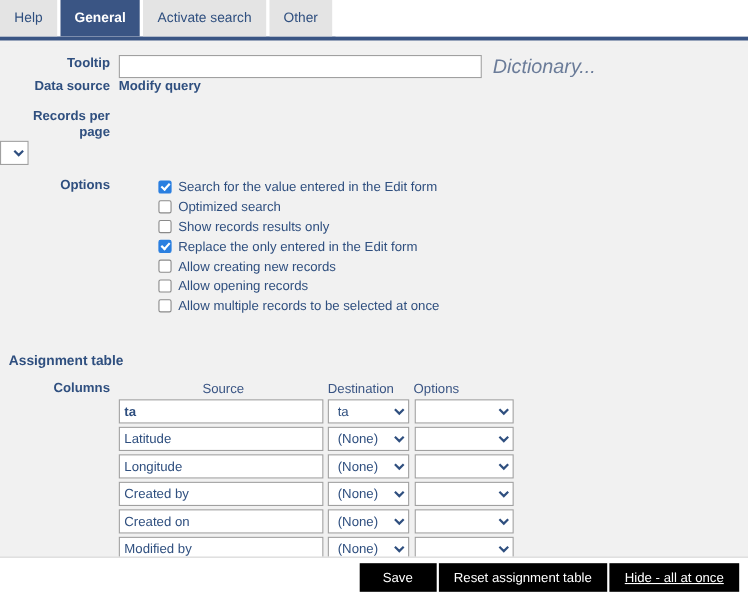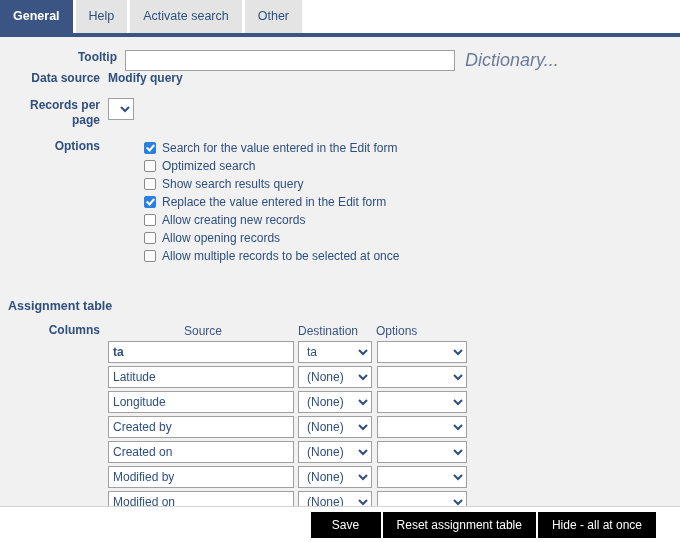--- a/index.html
+++ b/index.html
@@ -228,62 +228,62 @@
     color: #ffffff;
     border: none;
     font-family: "Liberation Sans", sans-serif;
     font-size: 12px;
     height: 26px;
     padding: 0 14px;
     margin-right: 2px;
     cursor: pointer;
     line-height: 26px;
   }
-  .btn:last-child { margin-right: 24px; }
+  .btn:last-child { margin-right: 8px; text-decoration: underline; }
   .btn-save { min-width: 70px; }
 </style>
 </head>
 <body>
 
 <div class="tabbar">
+  <div class="tab">
+    <span>Help</span>
+  </div>
   <div class="tab active">
     <span>General</span>
-  </div>
-  <div class="tab">
-    <span>Help</span>
   </div>
   <div class="tab">
     <span>Activate search</span>
   </div>
   <div class="tab">
     <span>Other</span>
   </div>
   <div class="tabbar-filler"></div>
 </div>
 <div class="tab-rule"></div>
 <div class="below-rule"></div>
 
 <div class="form">
 
-  <div class="frow" style="margin-top:8px;padding-left:17px;">
+  <div class="frow" style="margin-top:8px;">
     <div class="flabel">Tooltip</div>
     <div class="fctrl">
       <input class="textbox tooltip-box" type="text" value="" style="">
       <span class="dictionary-link">Dictionary...</span>
     </div>
   </div>
 
   <div class="frow" style="">
     <div class="flabel">Data source</div>
     <div class="fctrl">
       <span class="linktext">Modify query</span>
     </div>
   </div>
 
-  <div class="frow" style="margin-top:12px;">
+  <div class="frow" style="margin-top:12px;flex-direction:column;">
     <div class="flabel">Records per page</div>
     <div class="fctrl">
       <select class="sel rpp">
         <option>20</option>
       </select>
     </div>
   </div>
 
   <div class="frow" style="margin-top:11px;">
     <div class="flabel">Options</div>
@@ -292,25 +292,25 @@
         <div class="optrow">
           <span class="cb checked"></span>
           <span class="optlabel">Search for the value entered in the Edit form</span>
         </div>
         <div class="optrow">
           <span class="cb"></span>
           <span class="optlabel">Optimized search</span>
         </div>
         <div class="optrow">
           <span class="cb"></span>
-          <span class="optlabel">Show search results query</span>
+          <span class="optlabel">Show records results only</span>
         </div>
         <div class="optrow">
           <span class="cb checked"></span>
-          <span class="optlabel">Replace the value entered in the Edit form</span>
+          <span class="optlabel">Replace the only entered in the Edit form</span>
         </div>
         <div class="optrow">
           <span class="cb"></span>
           <span class="optlabel">Allow creating new records</span>
         </div>
         <div class="optrow">
           <span class="cb"></span>
           <span class="optlabel">Allow opening records</span>
         </div>
         <div class="optrow">

